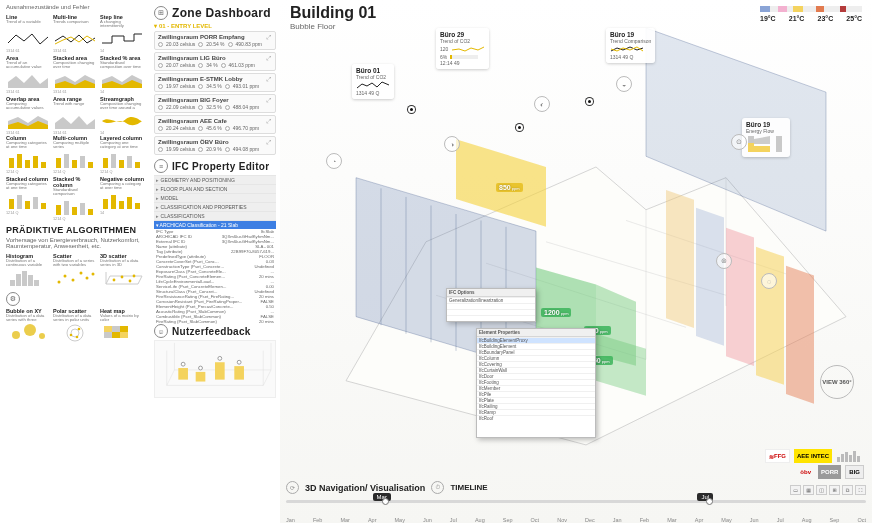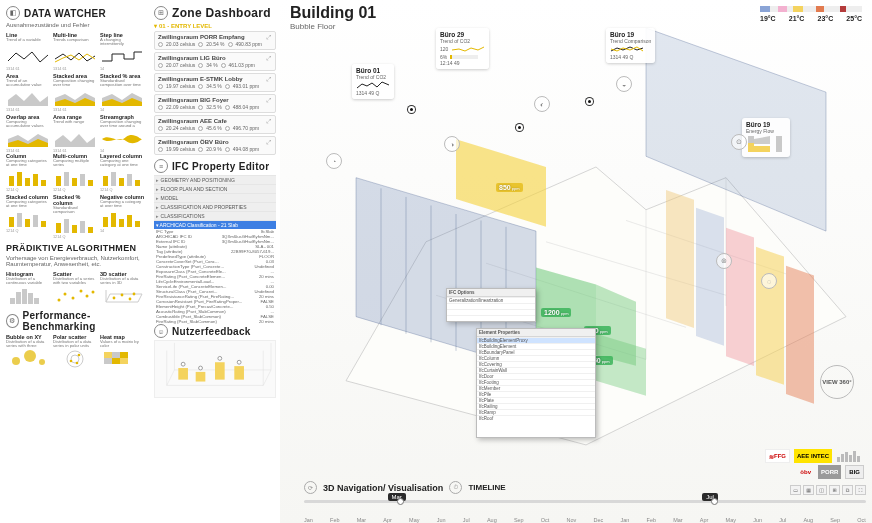--- a/index.html
+++ b/index.html
@@ -84,43 +84,39 @@
 
   .logos { position:absolute; right:8px; bottom:44px; display:flex; gap:4px; align-items:center; }
   .logo { height:14px; padding:0 3px; font-size:6px; font-weight:700; display:flex; align-items:center; }
   .logo.ffg { background:#fff; color:#c00; border:1px solid #eee;}
   .logo.aee { background:#ffe400; color:#000;}
   .logo.red { color:#c00;}
   .logo.grey{ background:#9a9a9a; color:#fff;}
   .logo.big { background:#eee; color:#000; border:1px solid #ccc;}
   .mini-chart { width:28px; height:14px; }
 
-  .bottom-bar { position:absolute; left:24px; right:6px; bottom:2px; height:40px; }
+  .bottom-bar { position:absolute; left:6px; right:6px; bottom:2px; height:40px; }
   .bb-row1 { display:flex; align-items:center; gap:6px; }
   .bb-icon { width:13px; height:13px; border:1px solid #aaa; border-radius:50%; display:flex; align-items:center; justify-content:center; font-size:6px; color:#888; }
   .bb-title { font-size:9px; font-weight:700; }
   .timeline { position:relative; margin-top:2px; height:10px; }
   .tl-track { position:absolute; left:0; right:0; top:4px; height:3px; background:#d8d8d8; border-radius:2px; }
   .tl-marker { position:absolute; top:-3px; background:#2b2b2b; color:#fff; font-size:6px; padding:1px 4px; border-radius:2px; }
   .tl-dot { position:absolute; top:2px; width:7px; height:7px; border-radius:50%; background:#fff; border:1px solid #777;}
   .tl-months { display:flex; justify-content:space-between; font-size:5.5px; color:#888; margin-top:11px;}
   .tool-row { position:absolute; right:6px; bottom:28px; display:flex; gap:2px; }
   .tool-row .t { width:11px; height:10px; border:1px solid #ccc; background:#f3f3f3; font-size:5px; display:flex; align-items:center; justify-content:center; color:#666;}
 </style>
 </head>
 <body>
 
 <div class="root">
 
   <div class="col col1">
 
-    <div class="sec-header">
-      <span class="sec-icon">◧</span>
-      <span class="sec-title">DATA WATCHER</span>
-    </div>
     <div class="sec-sub">Ausnahmezustände und Fehler</div>
     <div class="chart-grid" id="dw-grid">
         <div class="chart-card">
           <div class="label">Line</div>
           <div class="desc">Trend of a variable</div>
           <div class="thumb"><svg viewBox="0 0 44 20">
               <polyline class="stroke-bk" points="2,14 10,6 18,12 26,5 34,15 42,8"></polyline>
             </svg></div>
           <div class="foot">1314 61</div>
         </div>
@@ -312,21 +308,20 @@
                 <circle cx="22" cy="9" r="1.4"></circle>
                 <circle cx="30" cy="13" r="1.4"></circle>
                 <circle cx="34" cy="8" r="1.4"></circle>
               </g>
             </svg></div>
         </div>
       </div>
 
     <div class="sec-header" style="margin-top:4px">
       <span class="sec-icon">⚙</span>
-      <span class="sec-title">Performance-Benchmarking</span>
     </div>
     <div class="chart-grid" id="bm-grid">
         <div class="chart-card">
           <div class="label">Bubble on XY</div>
           <div class="desc">Distribution of a data series with three variables</div>
           <div class="thumb"><svg viewBox="0 0 44 20">
               <g fill="#e3b800" fill-opacity=".7">
                 <circle cx="10" cy="12" r="4"></circle>
                 <circle cx="24" cy="7" r="6"></circle>
                 <circle cx="36" cy="13" r="3"></circle>

